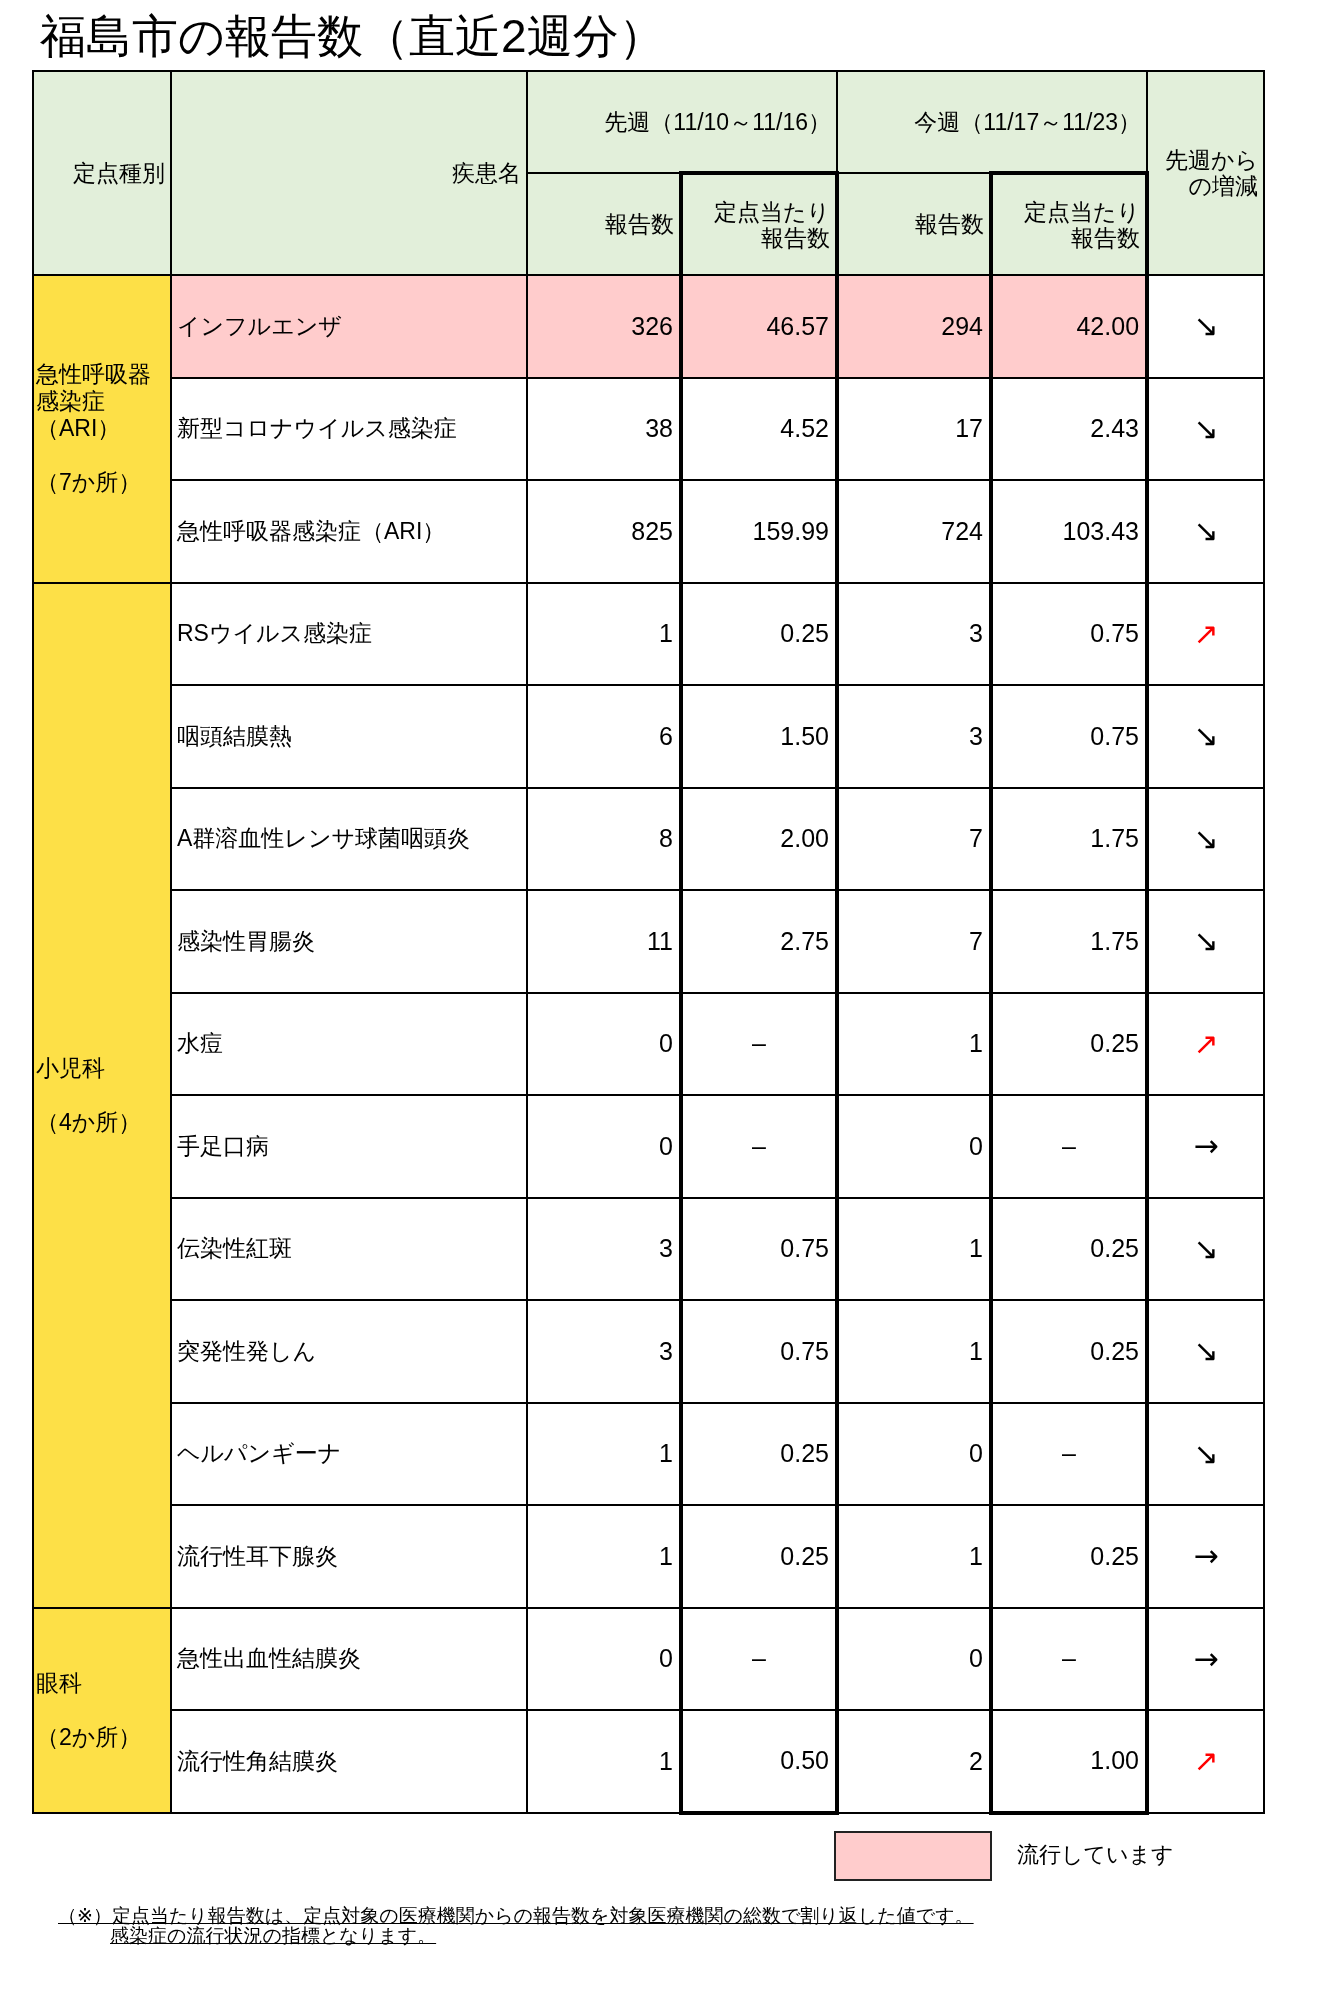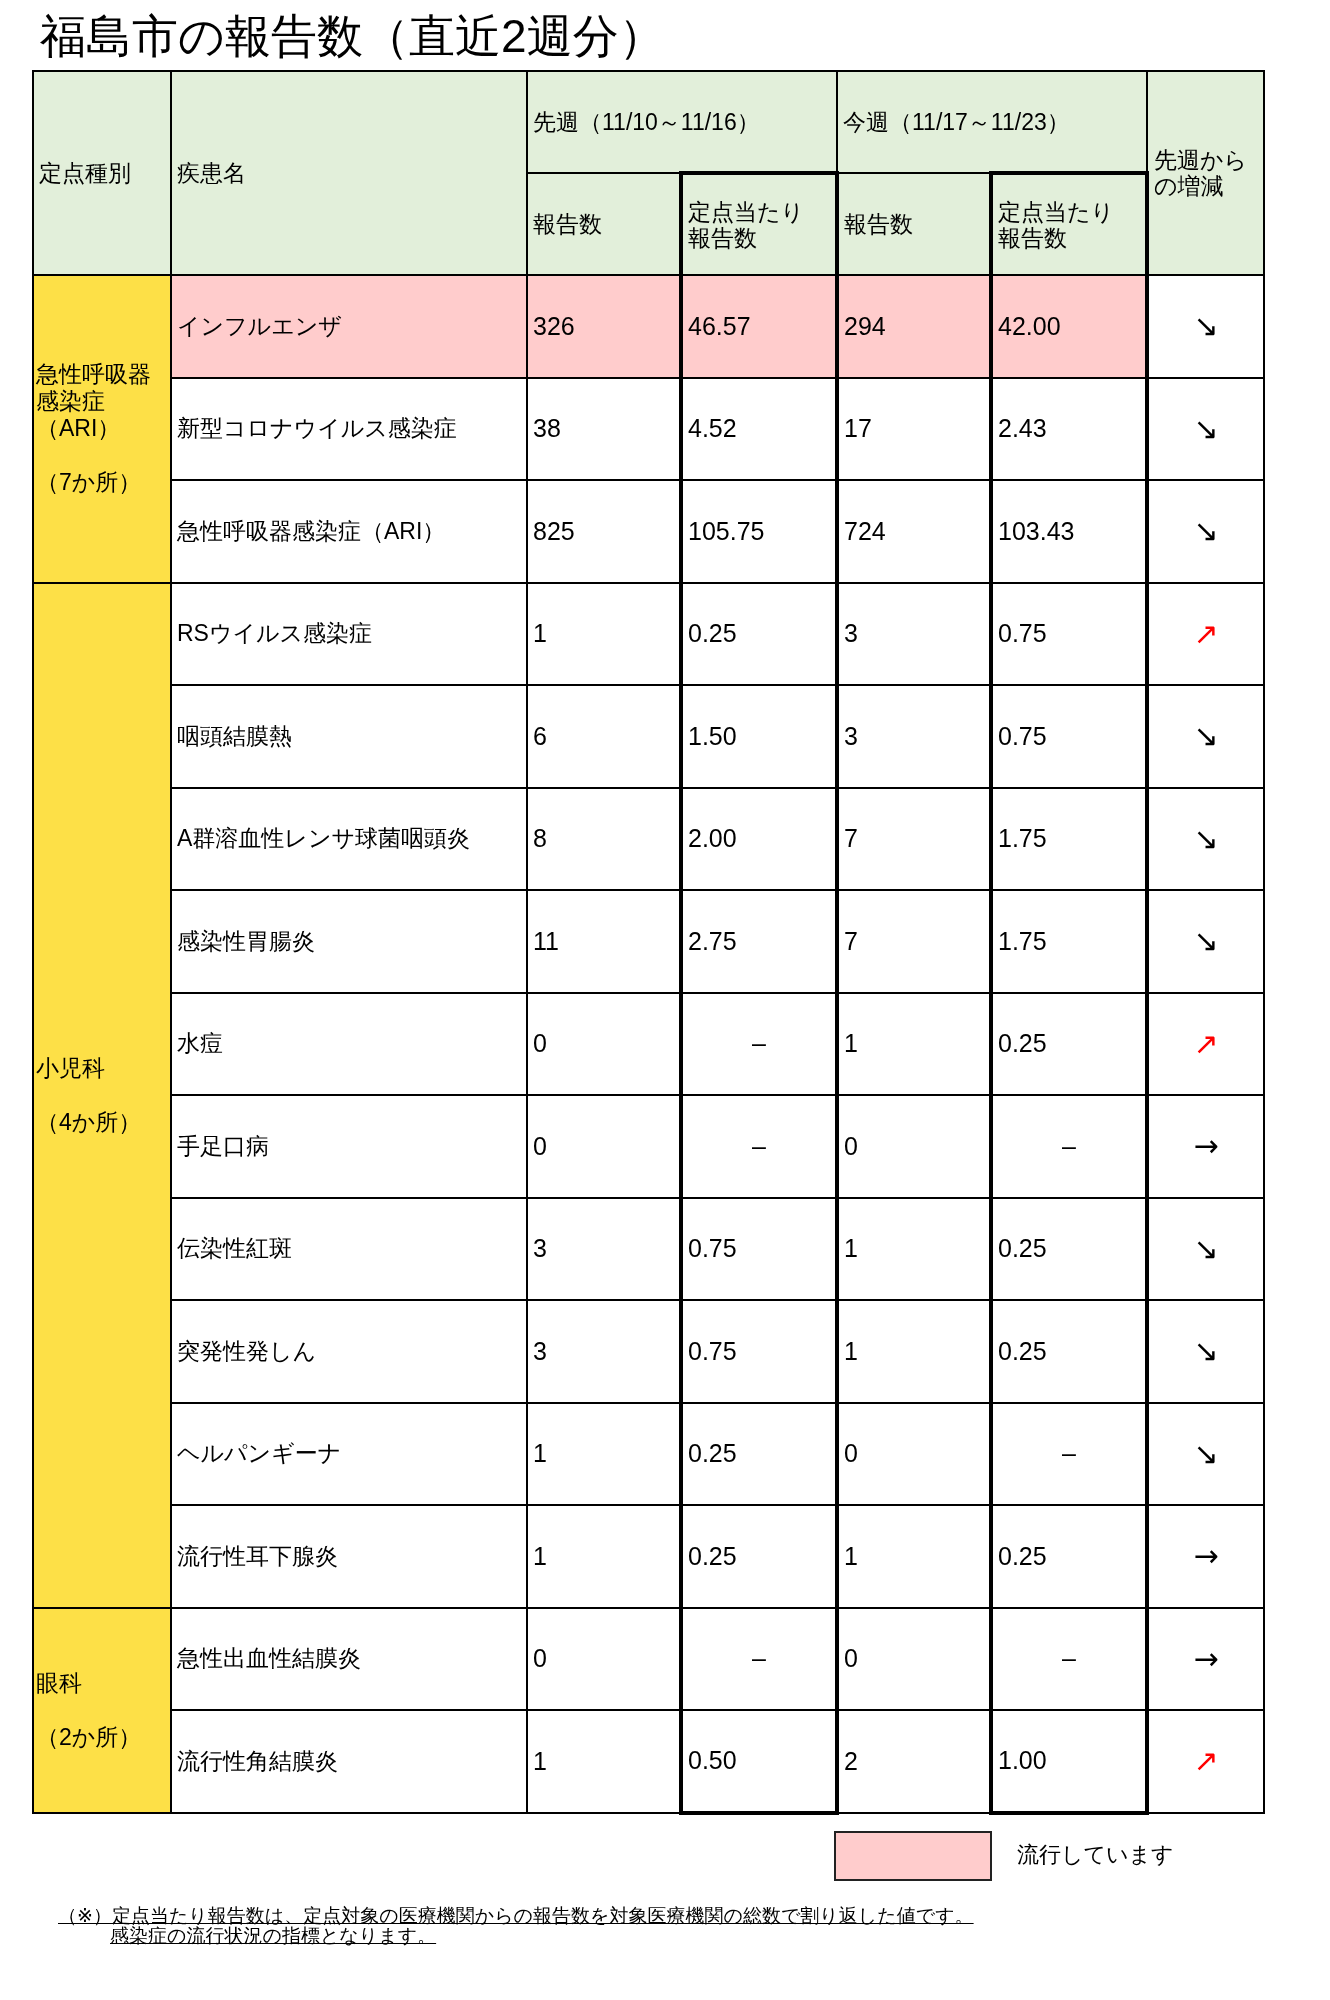--- a/index.html
+++ b/index.html
@@ -23,32 +23,32 @@
     col.c-arrow { width: 117px; }
     th, td {
       border: 2px solid var(--grid-line, #000);
       padding: 0 5px; font-weight: normal; font-size: 23px;
       vertical-align: middle; box-sizing: border-box;
     }
     thead tr { height: 102px; }
     tbody tr { height: 102.5px; }
     thead th {
       background: var(--header-fill, #E2EFDA);
-      text-align: left; line-height: 26px; white-space: pre-line; margin-top: 35px;
+      text-align: right; line-height: 26px; white-space: pre-line; margin-top: 35px;
     }
     th.per, td.per { border-left-width: 4px; border-right-width: 4px; }
     thead th.per { border-top-width: 4px; }
     tbody tr.last td.per { border-bottom-width: 4px; }
     td.group {
       text-align: left; background: #fde047; line-height: 27px; padding: 0 2px;
     }
     td.group div { white-space: pre-line; }
     td.group .gap { height: 27px; }
     td.name { text-align: left; white-space: nowrap; padding-left: 5px; }
-    td.num { text-align: left; font-size: 25px; padding-right: 6px; white-space: nowrap; }
+    td.num { text-align: right; font-size: 25px; padding-right: 6px; white-space: nowrap; }
     td.num[data-v="–"] { text-align: center; padding-right: 5px; }
     tr[data-epidemic="true"] td.hl { background: var(--epidemic-fill, #FFCCCC); }
     td.arrow {
       text-align: center; font-family: "DejaVu Sans", sans-serif;
       font-size: 30px; line-height: 1; color: #000;
     }
     td.arrow[data-trend="up"] { color: var(--increase-arrow, #FF0000); }
     .legend-swatch {
       position: absolute; left: 834px; top: 1831px; width: 154px; height: 46px;
       background: var(--epidemic-fill, #FFCCCC); border: 2px solid #222;
@@ -117,21 +117,21 @@
       <td class="name hl">新型コロナウイルス感染症</td>
       <td class="num hl" data-v="38">38</td>
       <td class="num hl per" data-v="5.43">4.52</td>
       <td class="num hl" data-v="17">17</td>
       <td class="num hl per" data-v="2.43">2.43</td>
       <td class="arrow" data-trend="down">↘</td>
     </tr>
     <tr data-epidemic="false">
       <td class="name hl">急性呼吸器感染症（ARI）</td>
       <td class="num hl" data-v="825">825</td>
-      <td class="num hl per" data-v="117.86">105.75</td>
+      <td class="num hl per" data-v="117.86">159.99</td>
       <td class="num hl" data-v="724">724</td>
       <td class="num hl per" data-v="103.43">103.43</td>
       <td class="arrow" data-trend="down">↘</td>
     </tr>
 
     <tr data-epidemic="false">
       <td class="group" rowspan="10">
         <div>小児科</div>
         <div class="gap"></div>
         <div>（4か所）</div>

